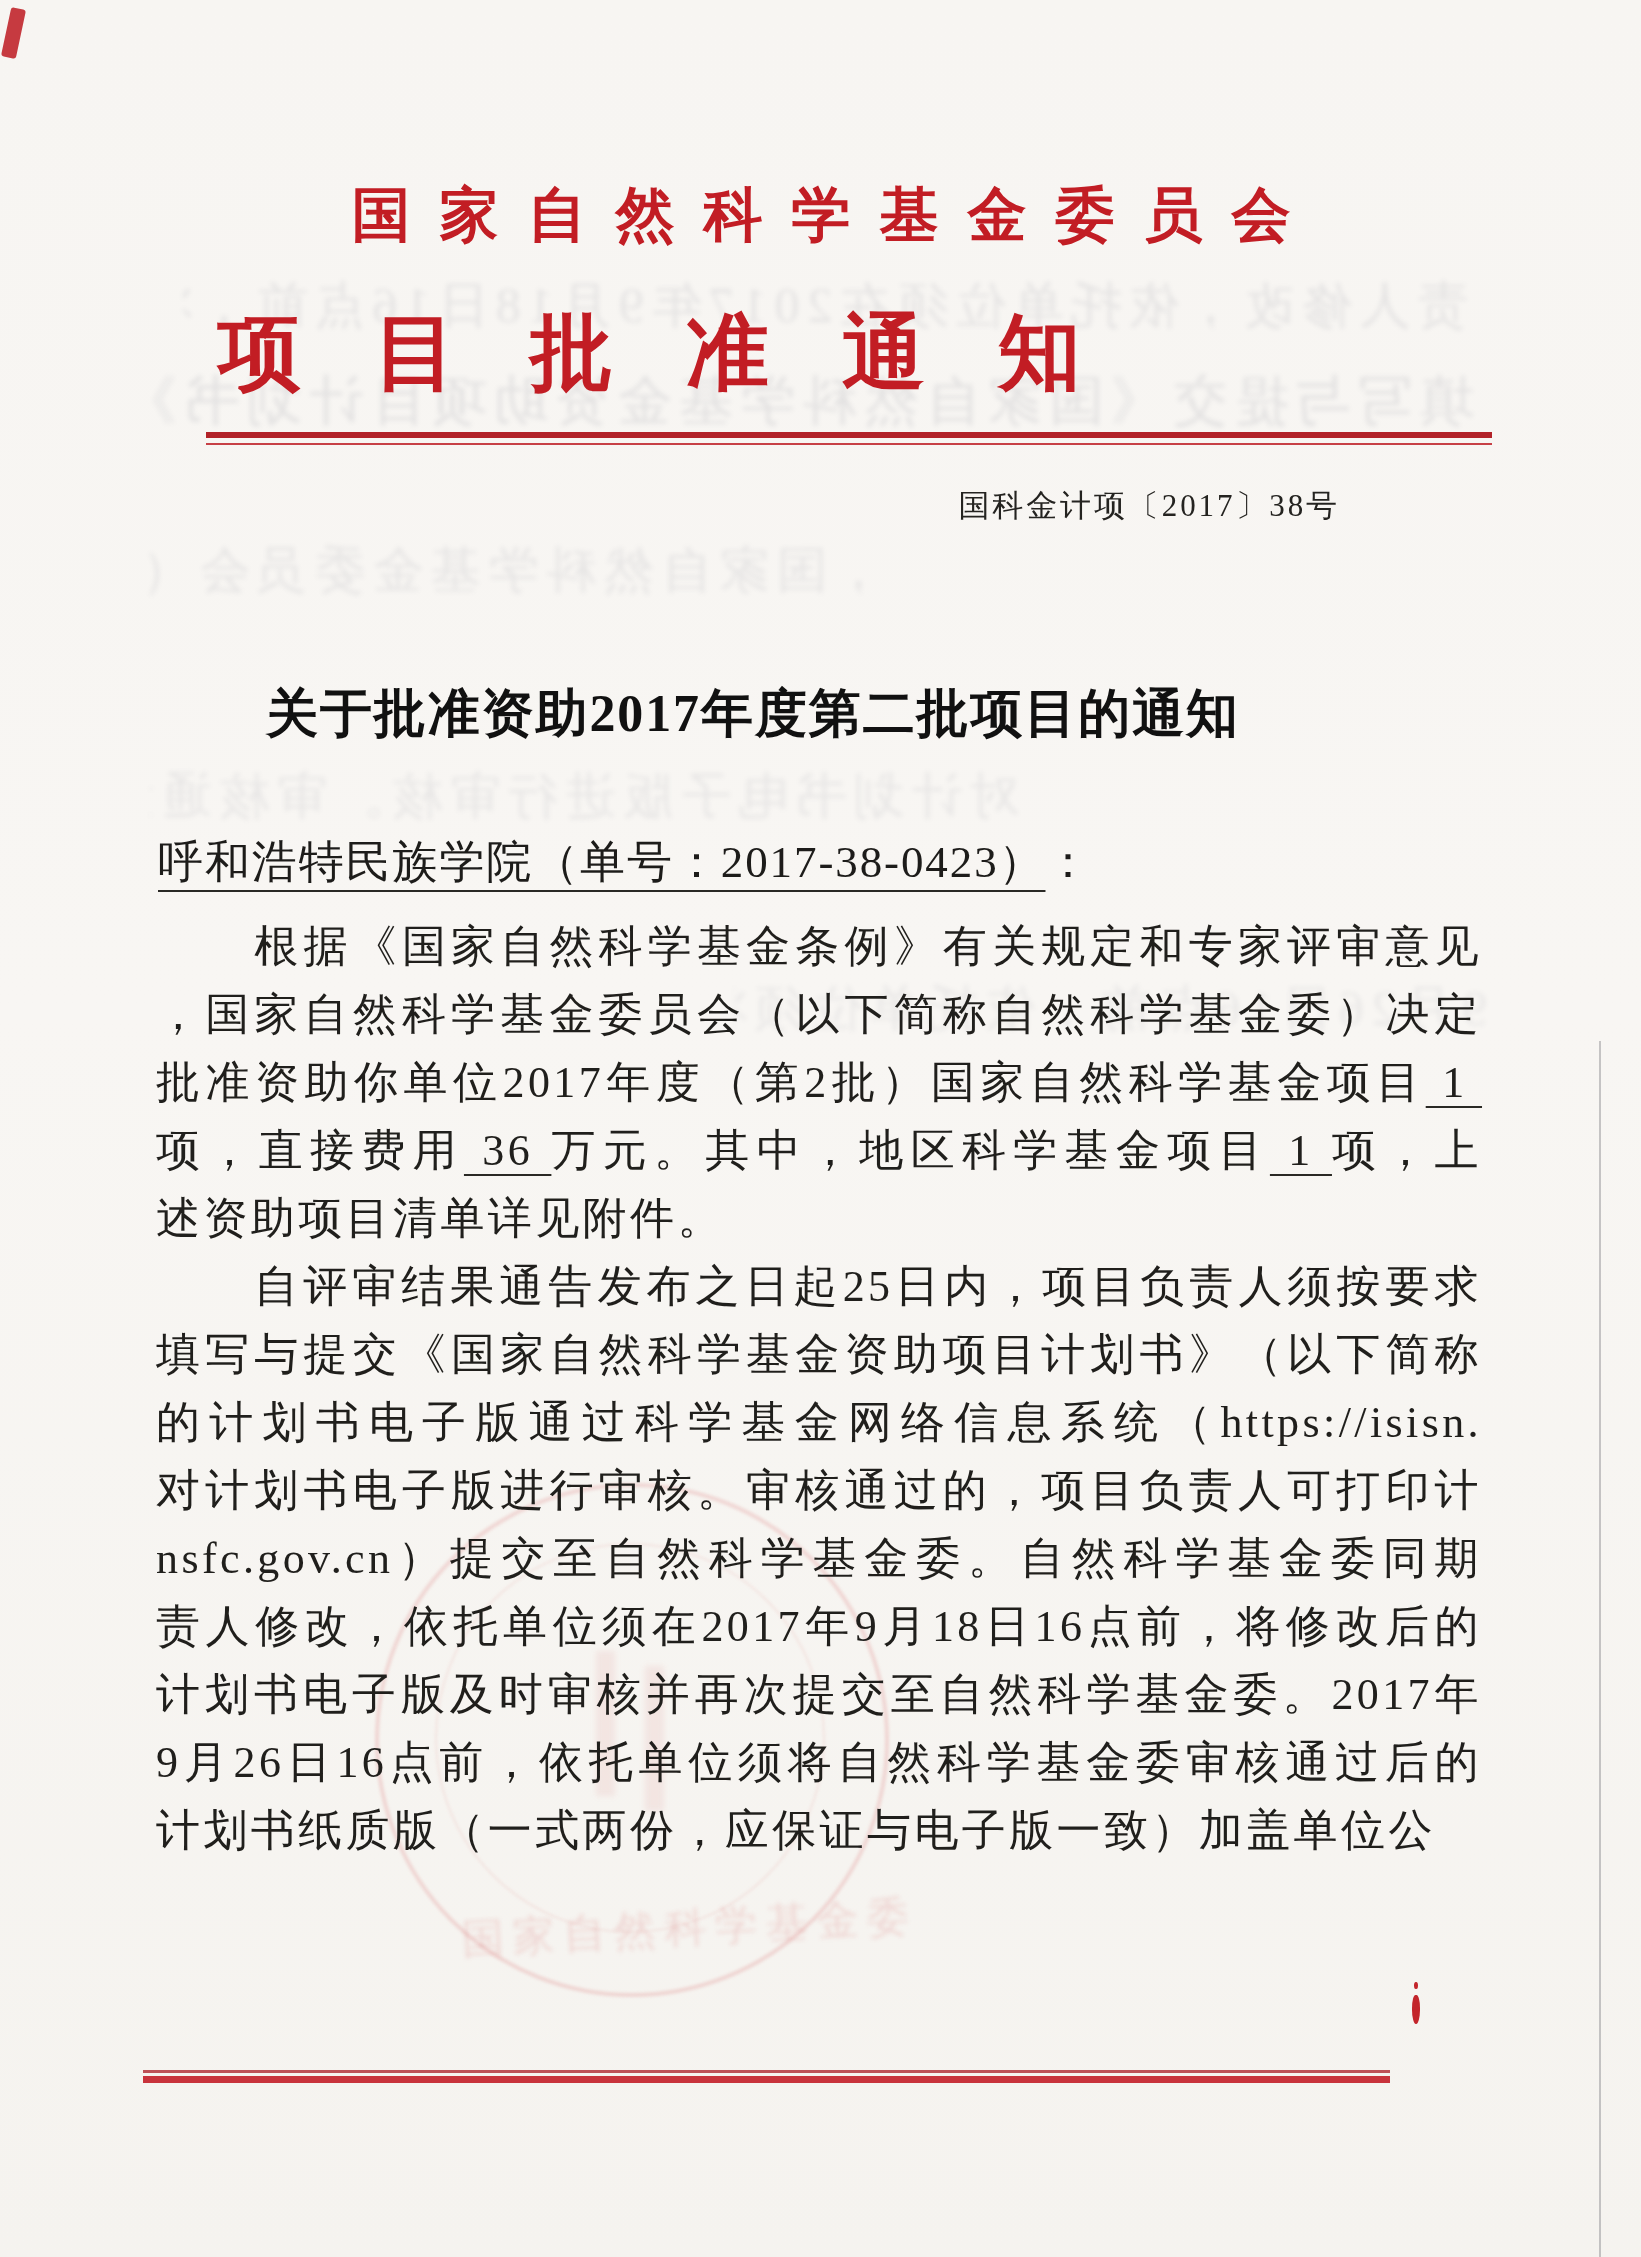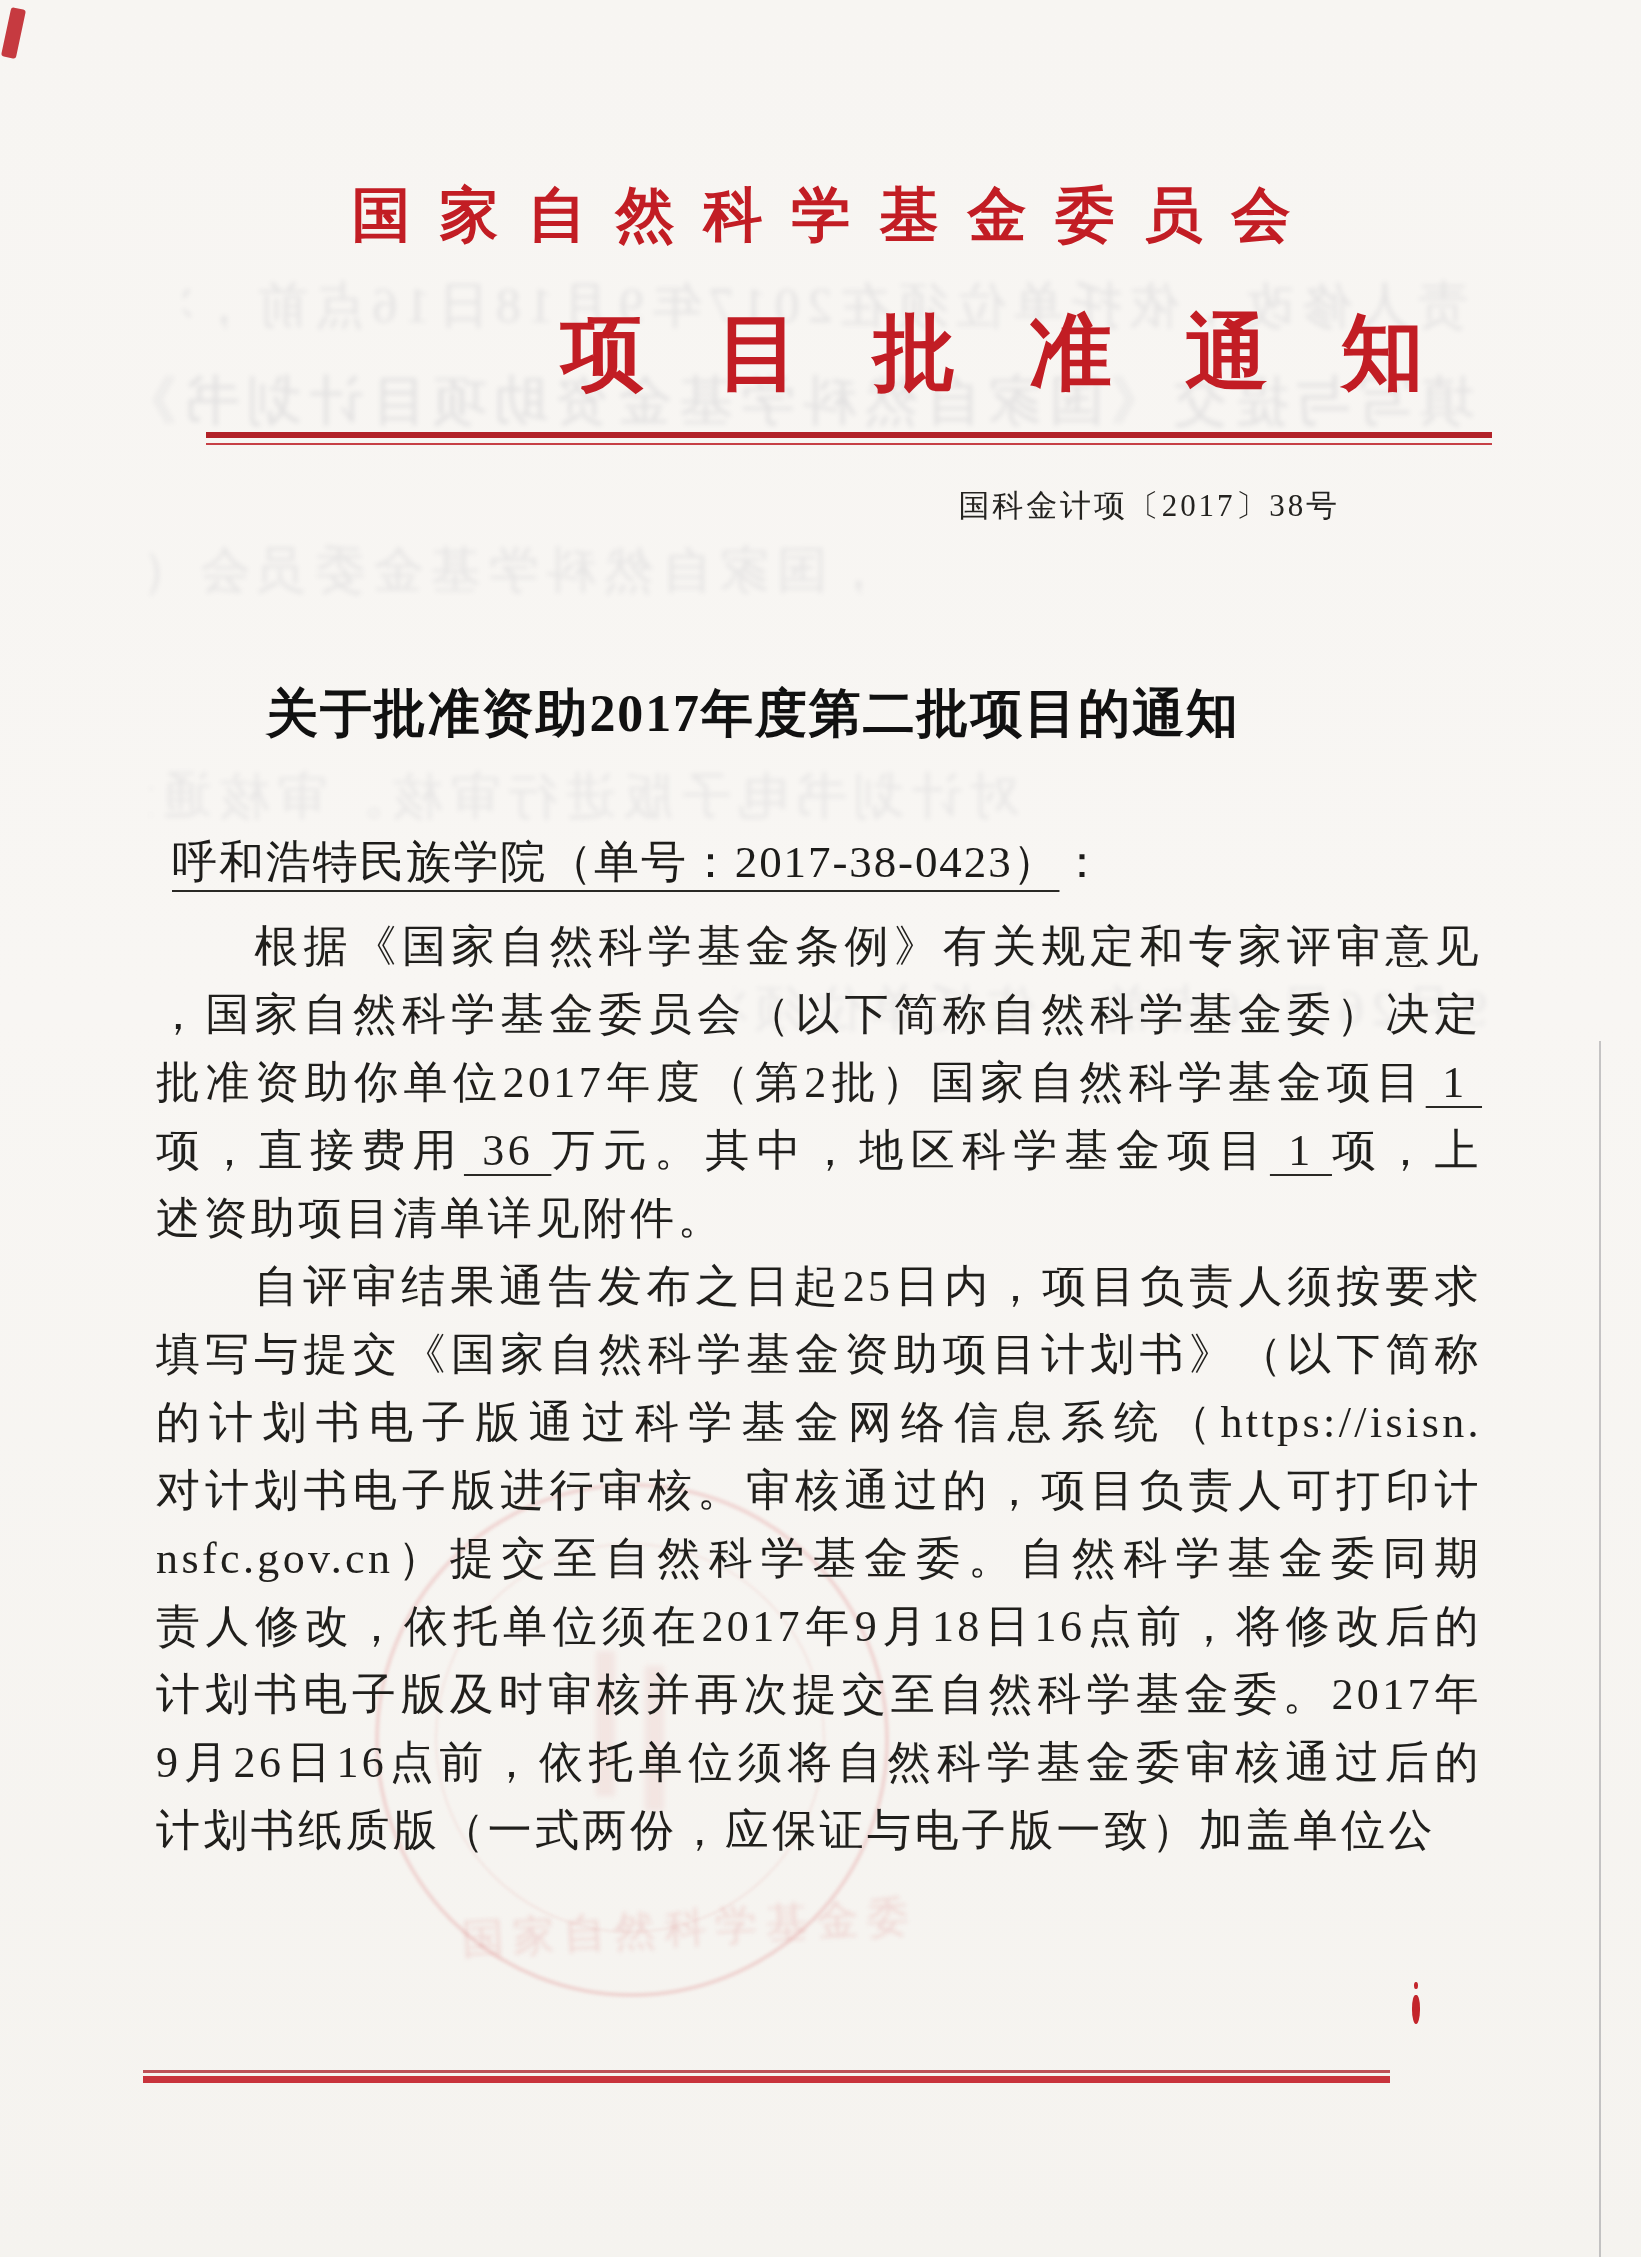--- a/index.html
+++ b/index.html
@@ -10,41 +10,41 @@
     color:#1d1c1a;
   }
   
   .org-name {
     position:absolute; left:145px; top:162px; width:1352px; height:106px;
     text-align:center; font-size:59px; line-height:106px; font-weight:700;
     color:#c21d24; letter-spacing:29px; text-indent:29px; white-space:nowrap;
   }
   .doc-type {
     position:absolute; left:145px; top:305px; width:1352px; height:97px;
-    text-align:right; font-size:83px; line-height:97px; font-weight:700;
+    text-align:left; font-size:83px; line-height:97px; font-weight:700;
     color:#c21d24; letter-spacing:73px; text-indent:73px; white-space:nowrap;
   }
   .rule-top { position:absolute; left:206px; top:432px; width:1286px; }
   .rule-top .thick { height:5.8px; background:#b2federal2228; background:#b22228; }
   .rule-top .gap { height:4.8px; }
   .rule-top .thin { height:2.9px; background:#c74046; }
   .doc-number {
     position:absolute; top:477px; right:301px; height:58px; line-height:58px;
     font-size:31px; letter-spacing:2.9px; color:#242320; white-space:nowrap;
   }
   
   .doc-title {
     position:absolute; left:164px; top:680px; width:1328px; height:68px;
     line-height:68px; text-align:center; transform:translateX(-75px);
     font-size:52px; font-weight:700; letter-spacing:1.9px; color:#111;
     white-space:nowrap;
   }
   
   .greeting {
-    position:absolute; left:172px; top:828px; height:68px; line-height:68px;
+    position:absolute; left:158px; top:828px; height:68px; line-height:68px;
     font-size:45px; letter-spacing:1.9px; white-space:nowrap;
   }
   .greeting .uline {
     text-decoration:underline; text-decoration-thickness:2.4px;
     text-underline-offset:12.6px; text-decoration-color:#2a2925;
   }
   
   .body-text { position:absolute; left:156px; top:913px; width:1326px; }
   .line {
     height:68px; line-height:68px; font-size:44px; letter-spacing:3.4px;

